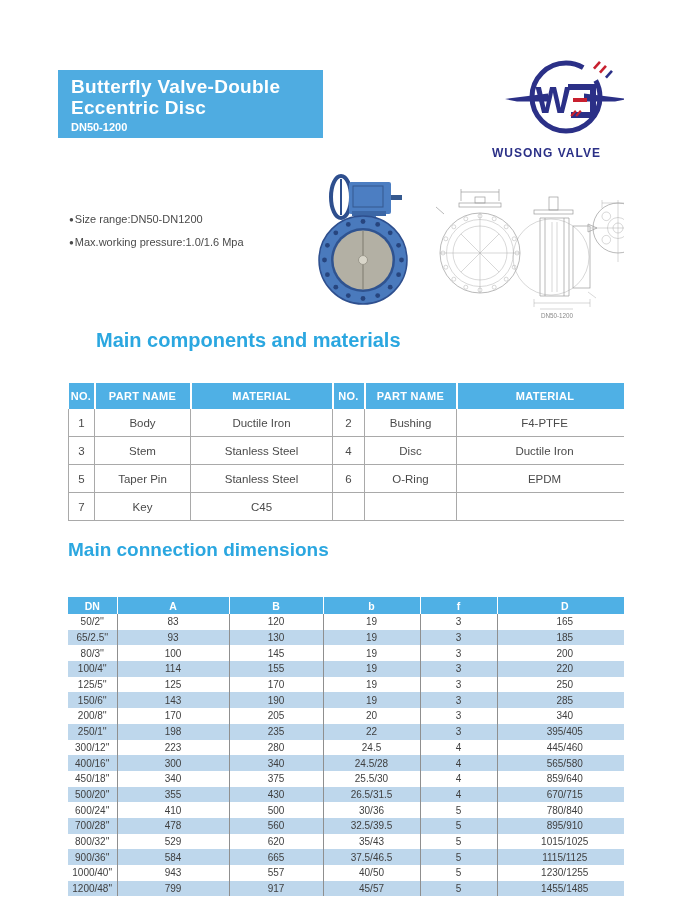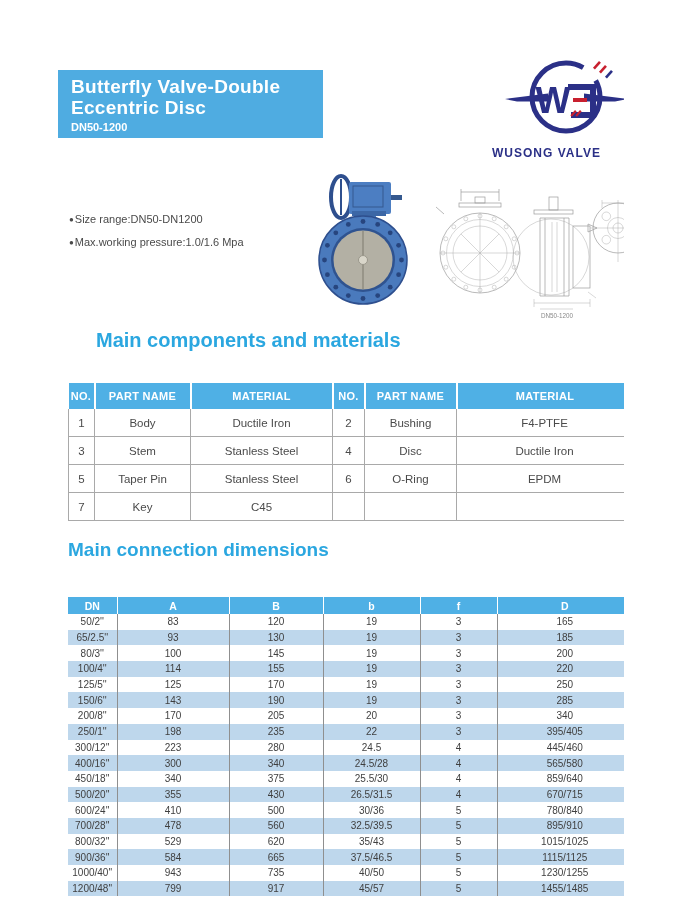--- a/index.html
+++ b/index.html
@@ -414,21 +414,21 @@
           <td>900/36''</td>
           <td>584</td>
           <td>665</td>
           <td>37.5/46.5</td>
           <td>5</td>
           <td>1115/1125</td>
         </tr>
         <tr>
           <td>1000/40''</td>
           <td>943</td>
-          <td>735</td>
+          <td>557</td>
           <td>40/50</td>
           <td>5</td>
           <td>1230/1255</td>
         </tr>
         <tr>
           <td>1200/48''</td>
           <td>799</td>
           <td>917</td>
           <td>45/57</td>
           <td>5</td>

